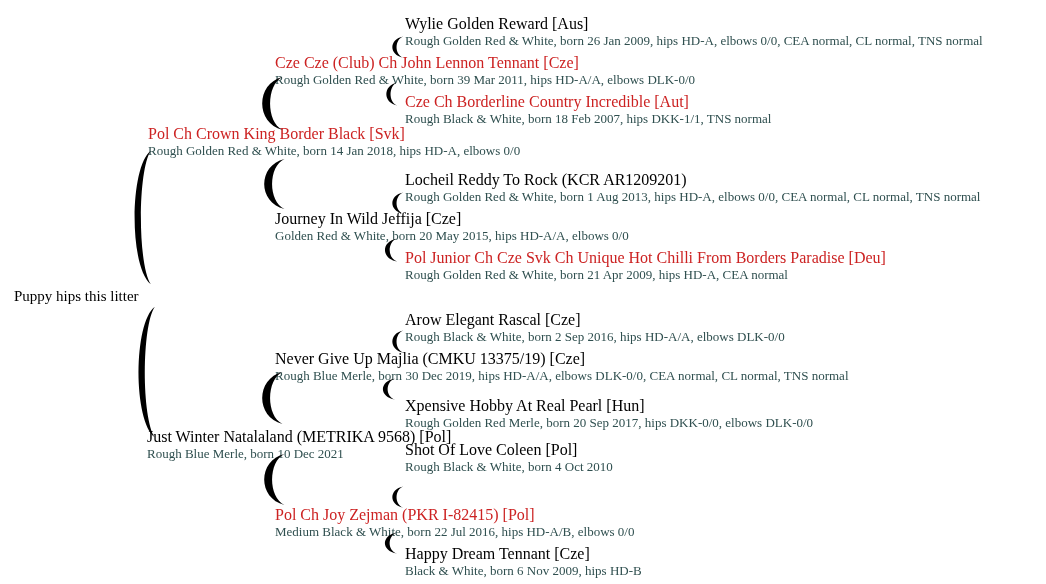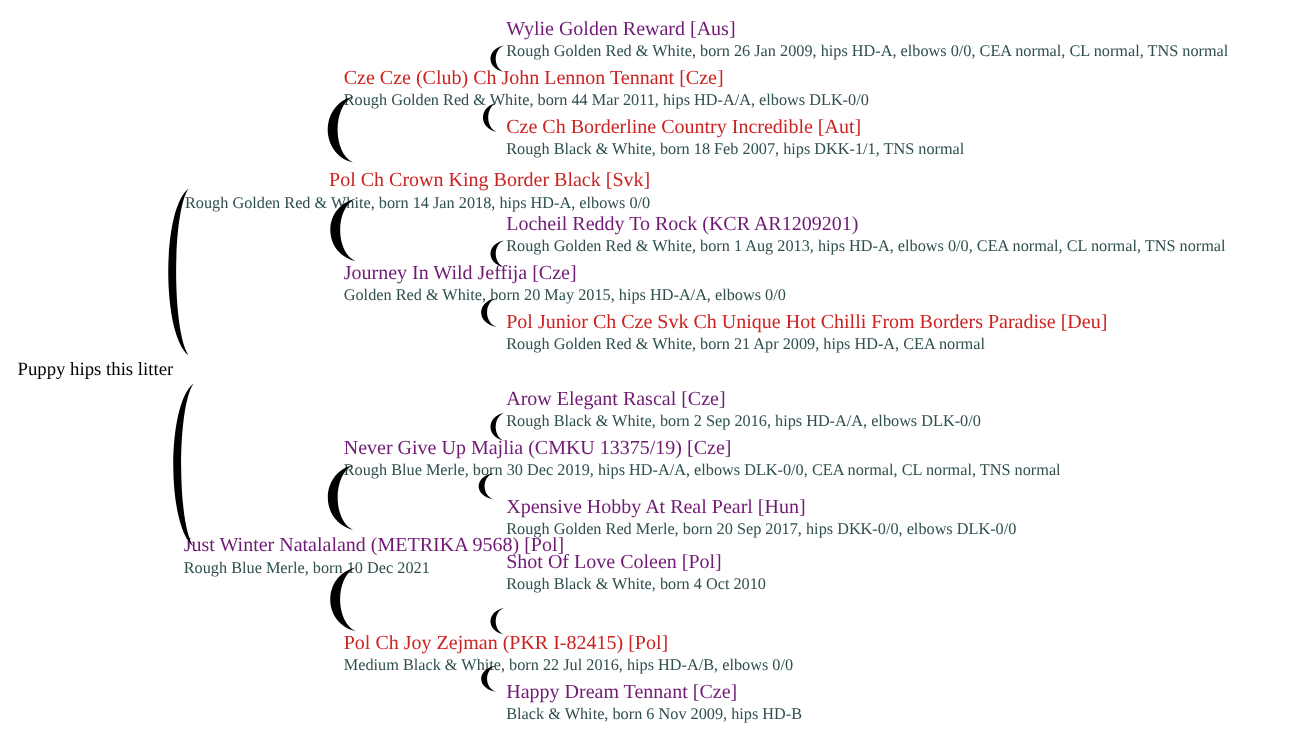--- a/index.html
+++ b/index.html
@@ -6,21 +6,21 @@
   html,body{margin:0;padding:0;background:#ffffff;}
   .canvas{
     position:relative;
     width:1046px;height:584px;
     background:#ffffff;
     font-family:"Liberation Serif","DejaVu Serif",serif;
     overflow:hidden;
   }
   .node{position:absolute;white-space:nowrap;}
   .node .name{
-    font-size:16px;line-height:19px;color:#701a75;
+    font-size:16px;line-height:19px;color:#000000;
     cursor:pointer;text-decoration:none;display:inline-block;
   }
   .node.champion .name{color:#cc2222;}
   .node .details{
     font-size:13px;line-height:14px;color:#2f4f4f;margin-top:1px;
   }
   .node .details b{font-weight:normal;}
   .root-label{
     position:absolute;left:14px;top:288px;
     font-size:15px;color:#000000;white-space:nowrap;
@@ -28,23 +28,23 @@
   .brace{position:absolute;}
   .brace svg{display:block;width:100%;height:100%;}
 </style>
 </head>
 <body>
 
 <div class="canvas">
   <div class="root-label">Puppy hips this litter</div>
   <div id="nodes-layer">
       <div class="node" style="left: 405px; top: 14px;"><span class="name">Wylie Golden Reward [Aus]</span><div class="details"><span>Rough</span><span> Golden</span><span> Red</span><span> &amp;</span><span> White,</span><b> born</b><span> 26</span><span> Jan</span><span> 2009,</span><b> hips</b><span> HD-A,</span><b> elbows</b><span> 0/0,</span><b> CEA</b><span> normal,</span><b> CL</b><span> normal,</span><b> TNS</b><span> normal</span></div></div>
-      <div class="node champion" style="left: 275px; top: 53px;"><span class="name">Cze Cze (Club) Ch John Lennon Tennant [Cze]</span><div class="details"><span>Rough</span><span> Golden</span><span> Red</span><span> &amp;</span><span> White,</span><b> born</b><span> 44</span><span> Mar</span><span> 2011,</span><b> hips</b><span> HD-A/A,</span><b> elbows</b><span> DLK-0/0</span></div></div>
+      <div class="node champion" style="left: 275px; top: 53px;"><span class="name">Cze Cze (Club) Ch John Lennon Tennant [Cze]</span><div class="details"><span>Rough</span><span> Golden</span><span> Red</span><span> &amp;</span><span> White,</span><b> born</b><span> 39</span><span> Mar</span><span> 2011,</span><b> hips</b><span> HD-A/A,</span><b> elbows</b><span> DLK-0/0</span></div></div>
       <div class="node champion" style="left: 405px; top: 92px;"><span class="name">Cze Ch Borderline Country Incredible [Aut]</span><div class="details"><span>Rough</span><span> Black</span><span> &amp;</span><span> White,</span><b> born</b><span> 18</span><span> Feb</span><span> 2007,</span><b> hips</b><span> DKK-1/1,</span><b> TNS</b><span> normal</span></div></div>
-      <div class="node champion" style="left: 148px; top: 135px; text-align: right;"><span class="name">Pol Ch Crown King Border Black [Svk]</span><div class="details"><span>Rough</span><span> Golden</span><span> Red</span><span> &amp;</span><span> White,</span><b> born</b><span> 14</span><span> Jan</span><span> 2018,</span><b> hips</b><span> HD-A,</span><b> elbows</b><span> 0/0</span></div></div>
+      <div class="node champion" style="left: 148px; top: 124px;"><span class="name">Pol Ch Crown King Border Black [Svk]</span><div class="details"><span>Rough</span><span> Golden</span><span> Red</span><span> &amp;</span><span> White,</span><b> born</b><span> 14</span><span> Jan</span><span> 2018,</span><b> hips</b><span> HD-A,</span><b> elbows</b><span> 0/0</span></div></div>
       <div class="node" style="left: 405px; top: 170px;"><span class="name">Locheil Reddy To Rock (KCR AR1209201)</span><div class="details"><span>Rough</span><span> Golden</span><span> Red</span><span> &amp;</span><span> White,</span><b> born</b><span> 1</span><span> Aug</span><span> 2013,</span><b> hips</b><span> HD-A,</span><b> elbows</b><span> 0/0,</span><b> CEA</b><span> normal,</span><b> CL</b><span> normal,</span><b> TNS</b><span> normal</span></div></div>
       <div class="node" style="left: 275px; top: 209px;"><span class="name">Journey In Wild Jeffija [Cze]</span><div class="details"><span>Golden</span><span> Red</span><span> &amp;</span><span> White,</span><b> born</b><span> 20</span><span> May</span><span> 2015,</span><b> hips</b><span> HD-A/A,</span><b> elbows</b><span> 0/0</span></div></div>
       <div class="node champion" style="left: 405px; top: 248px;"><span class="name">Pol Junior Ch Cze Svk Ch Unique Hot Chilli From Borders Paradise [Deu]</span><div class="details"><span>Rough</span><span> Golden</span><span> Red</span><span> &amp;</span><span> White,</span><b> born</b><span> 21</span><span> Apr</span><span> 2009,</span><b> hips</b><span> HD-A,</span><b> CEA</b><span> normal</span></div></div>
       <div class="node" style="left: 405px; top: 310px;"><span class="name">Arow Elegant Rascal [Cze]</span><div class="details"><span>Rough</span><span> Black</span><span> &amp;</span><span> White,</span><b> born</b><span> 2</span><span> Sep</span><span> 2016,</span><b> hips</b><span> HD-A/A,</span><b> elbows</b><span> DLK-0/0</span></div></div>
       <div class="node" style="left: 275px; top: 349px;"><span class="name">Never Give Up Majlia (CMKU 13375/19) [Cze]</span><div class="details"><span>Rough</span><span> Blue</span><span> Merle,</span><b> born</b><span> 30</span><span> Dec</span><span> 2019,</span><b> hips</b><span> HD-A/A,</span><b> elbows</b><span> DLK-0/0,</span><b> CEA</b><span> normal,</span><b> CL</b><span> normal,</span><b> TNS</b><span> normal</span></div></div>
       <div class="node" style="left: 405px; top: 396px;"><span class="name">Xpensive Hobby At Real Pearl [Hun]</span><div class="details"><span>Rough</span><span> Golden</span><span> Red</span><span> Merle,</span><b> born</b><span> 20</span><span> Sep</span><span> 2017,</span><b> hips</b><span> DKK-0/0,</span><b> elbows</b><span> DLK-0/0</span></div></div>
       <div class="node" style="left: 147px; top: 427px;"><span class="name">Just Winter Natalaland (METRIKA 9568) [Pol]</span><div class="details"><span>Rough</span><span> Blue</span><span> Merle,</span><b> born</b><span> 10</span><span> Dec</span><span> 2021</span></div></div>
       <div class="node" style="left: 405px; top: 440px;"><span class="name">Shot Of Love Coleen [Pol]</span><div class="details"><span>Rough</span><span> Black</span><span> &amp;</span><span> White,</span><b> born</b><span> 4</span><span> Oct</span><span> 2010</span></div></div>
       <div class="node champion" style="left: 275px; top: 505px;"><span class="name">Pol Ch Joy Zejman (PKR I-82415) [Pol]</span><div class="details"><span>Medium</span><span> Black</span><span> &amp;</span><span> White,</span><b> born</b><span> 22</span><span> Jul</span><span> 2016,</span><b> hips</b><span> HD-A/B,</span><b> elbows</b><span> 0/0</span></div></div>
       <div class="node" style="left: 405px; top: 544px;"><span class="name">Happy Dream Tennant [Cze]</span><div class="details"><span>Black</span><span> &amp;</span><span> White,</span><b> born</b><span> 6</span><span> Nov</span><span> 2009,</span><b> hips</b><span> HD-B</span></div></div>

